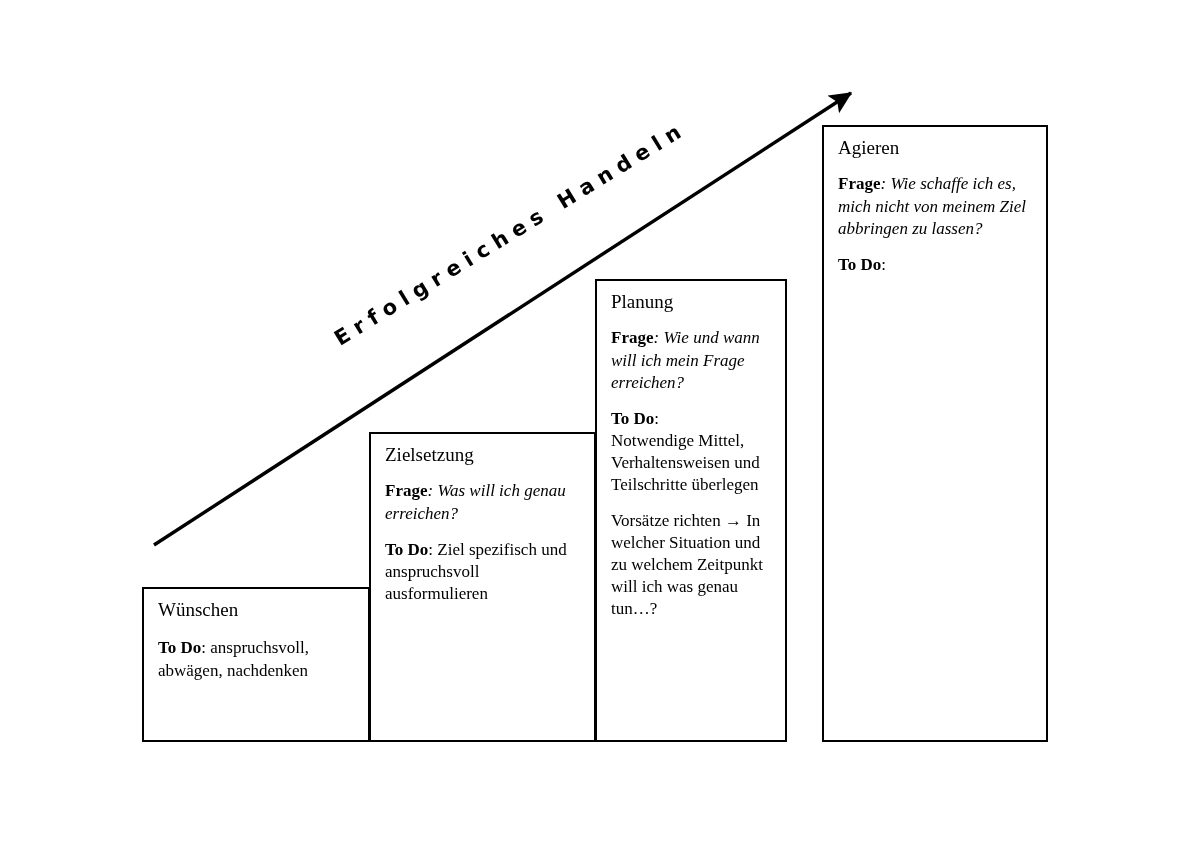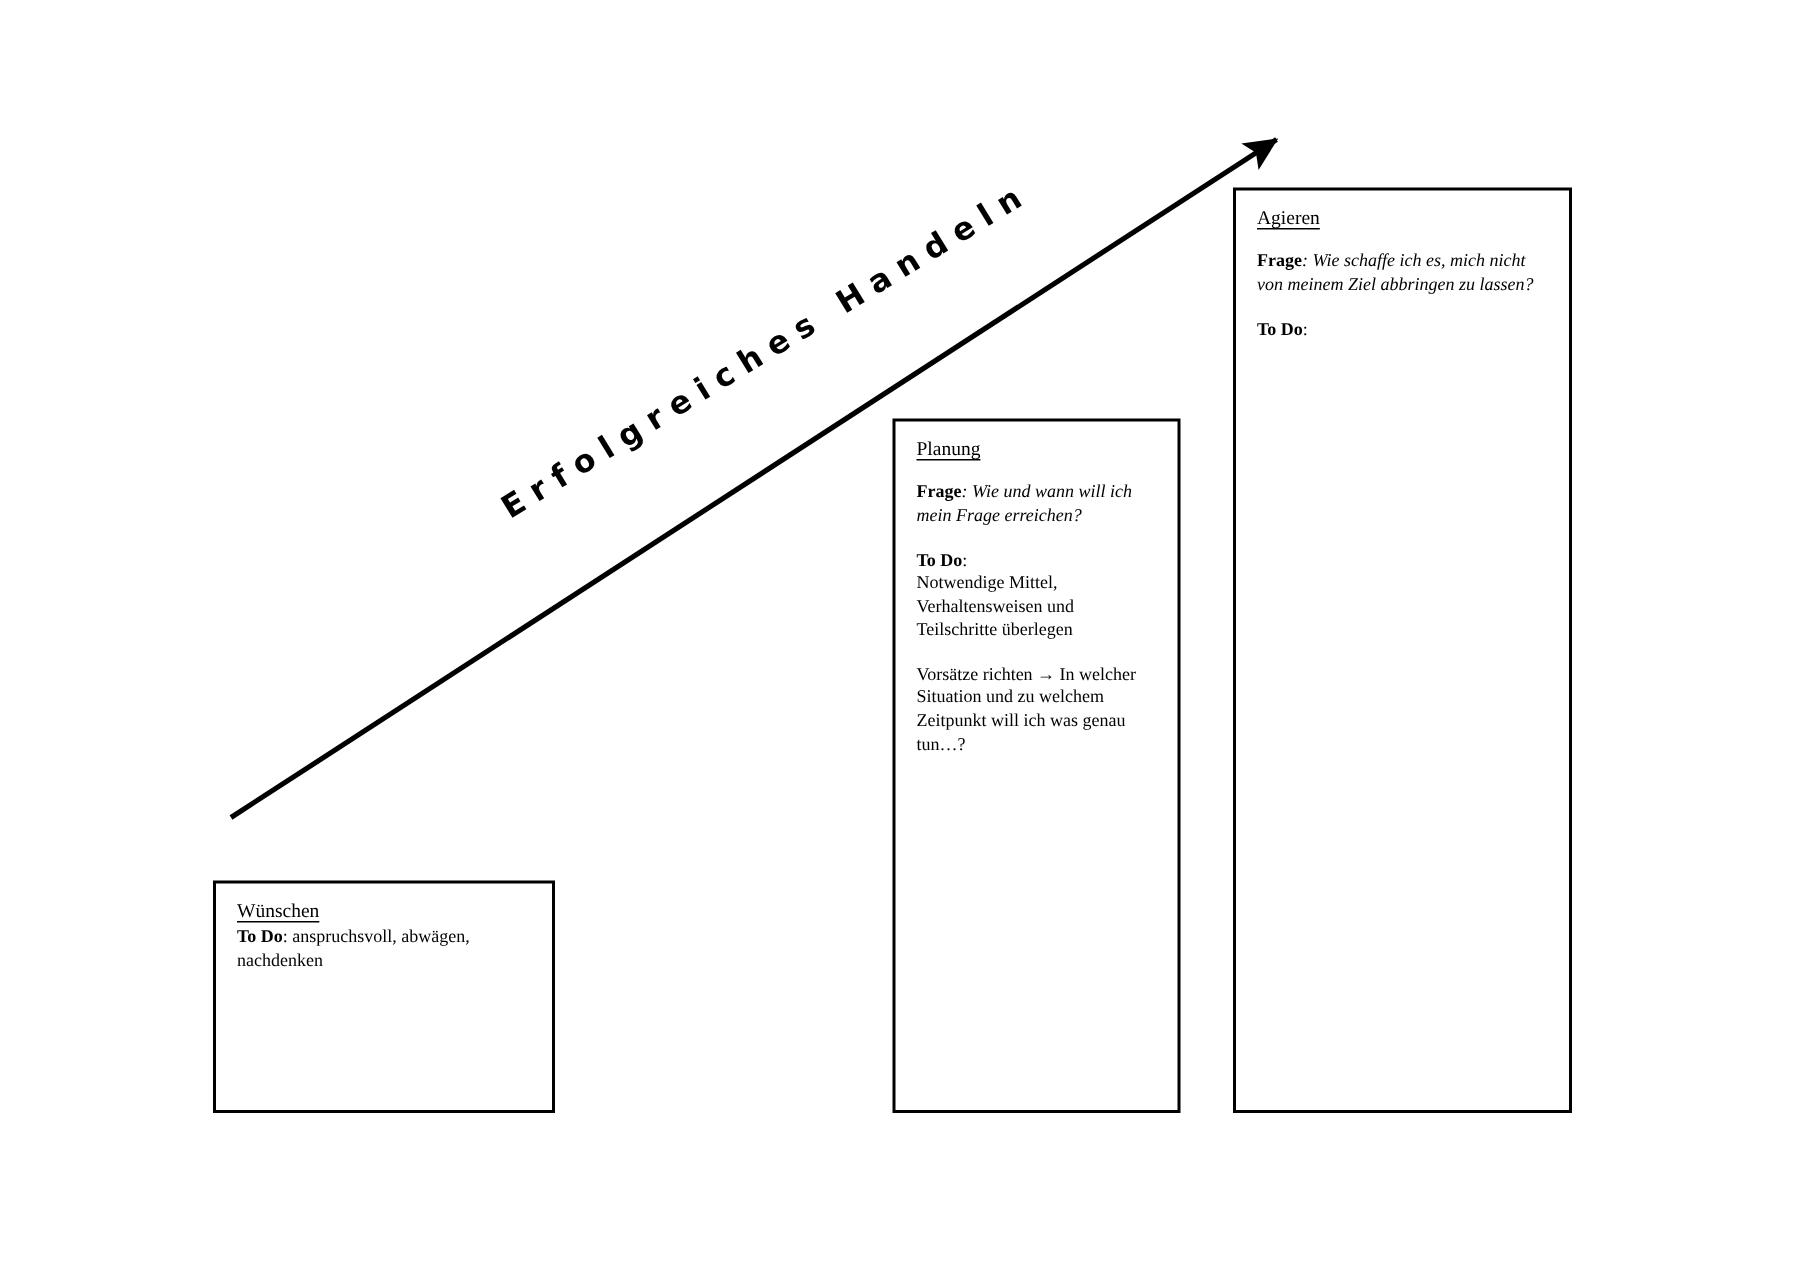--- a/index.html
+++ b/index.html
@@ -22,43 +22,42 @@
   
   .step-box {
     position: absolute;
     border: 2.5px solid #000000;
     background: #ffffff;
     box-sizing: border-box;
     padding: 10px 14px 8px 14px;
     font-family: "Liberation Serif", serif;
   }
   .step-title {
-    font-size: 13px;
+    font-size: 19px;
     line-height: 1.18;
-    text-decoration: underline;
     text-underline-offset: 3px;
     margin-bottom: 14px;
     white-space: nowrap;
   }
   .blk {
-    font-size: 12px;
+    font-size: 17px;
     line-height: 1.30;
     margin-bottom: 14px;
   }
   .blk:last-child { margin-bottom: 0; }
   .lbl { font-weight: bold; }
   .ital { font-style: italic; }
 
   
   #box-wuenschen  { left: 142px; top: 587px; width: 228px; height: 155px; z-index: 5; }
   #box-zielsetzung{ left: 369px; top: 432px; width: 227px; height: 310px; z-index: 4; }
   #box-planung    { left: 595px; top: 279px; width: 192px; height: 463px; z-index: 3; }
   #box-agieren    { left: 822px; top: 125px; width: 226px; height: 617px; z-index: 2; }
 
-  #box-wuenschen .step-title { margin-bottom: 3px; }
+  #box-wuenschen .step-title { margin-bottom: 16px; }
   #box-wuenschen .blk { margin-bottom: 10px; }
 
   
   #arrow-svg {
     position: absolute;
     left: 0; top: 0;
     width: 1200px;
     height: 848px;
     z-index: 1;
     pointer-events: none;
@@ -95,20 +94,29 @@
 
   <div id="arrow-caption">Erfolgreiches Handeln</div>
 
   <div class="step-box" id="box-wuenschen">
     <div class="step-title">Wünschen</div>
     <div class="blk">
       <span class="lbl">To Do</span><span>: anspruchsvoll, abwägen, nachdenken</span>
     </div>
   </div>
 
+  <div class="step-box" id="box-zielsetzung">
+    <div class="step-title">Zielsetzung</div>
+    <div class="blk">
+      <span class="lbl">Frage</span><span class="ital">: Was will ich genau erreichen?</span>
+    </div>
+    <div class="blk">
+      <span class="lbl">To Do</span><span>: Ziel spezifisch und anspruchsvoll ausformulieren</span>
+    </div>
+  </div>
 
   <div class="step-box" id="box-planung">
     <div class="step-title">Planung</div>
     <div class="blk">
       <span class="lbl">Frage</span><span class="ital">: Wie und wann will ich mein Frage erreichen?</span>
     </div>
     <div class="blk">
       <span class="lbl">To Do</span><span>:</span>
       <div>Notwendige Mittel, Verhaltensweisen und Teilschritte überlegen</div>
     </div>

